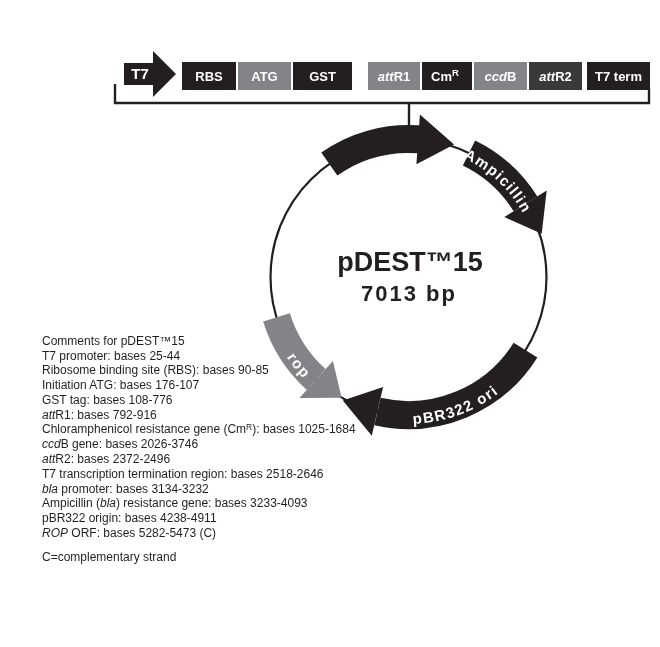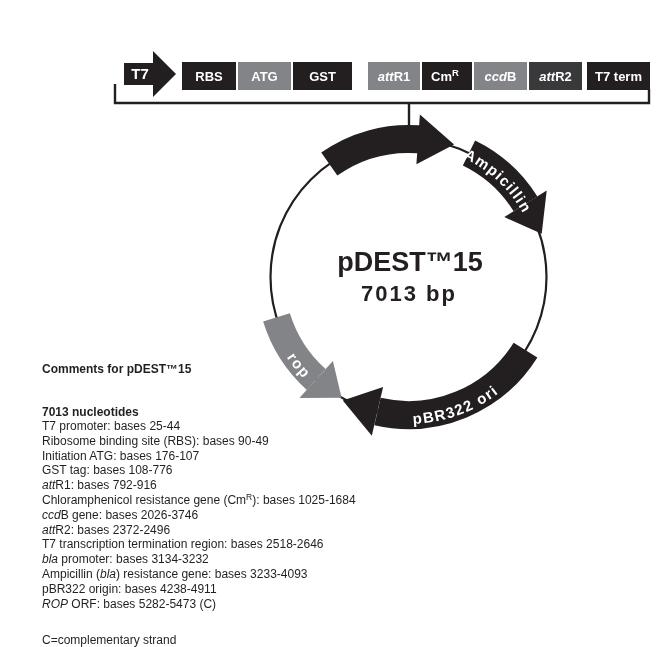--- a/index.html
+++ b/index.html
@@ -25,25 +25,25 @@
   .arrlab{fill:#ffffff;font-weight:bold;font-size:15px;text-anchor:middle;}
   .t7lab{fill:#ffffff;font-weight:bold;font-size:15px;text-anchor:middle;}
   .curved1{letter-spacing:1.2px;}
   .curved2{letter-spacing:1.4px;}
   .curved3{letter-spacing:1.6px;}
   .ctr1{fill:#231f20;font-weight:bold;font-size:27px;text-anchor:middle;}
   .ctr2{fill:#231f20;font-weight:bold;font-size:22px;letter-spacing:2px;text-anchor:middle;}
 
   
   .comments{position:absolute;left:30px;top:334px;font-size:12px;color:#231f20;}
-  .c-head{font-weight:bold;line-height:14.5px;white-space:pre;margin-top:28px;}
+  .c-head{font-weight:normal;line-height:14.5px;white-space:pre;}
   .c-lines{}
   .comment-line{line-height:14.8px;white-space:pre;}
   .comment-line sup{font-size:8.5px;line-height:0;position:relative;top:-3.5px;vertical-align:baseline;}
-  .c-foot{margin-top:22px;line-height:14.8px;}
+  .c-foot{margin-top:9px;line-height:14.8px;}
 </style>
 </head>
 <body>
 
 <div class="stage">
 
   <svg class="diagram" width="660" height="460" viewBox="0 0 660 460">
     <defs>
       <path id="ampArc" d="M441.3 153.9 A131 131 0 0 1 516.2 223.7"></path>
       <path id="pbrArc" d="M356 418.3 A147 147 0 0 0 518.4 359.2"></path>
@@ -108,24 +108,23 @@
         <text class="arrlab curved3"><textPath href="#ropArc" startOffset="50%">rop</textPath></text>
       </g>
 
       <text class="ctr1" x="398" y="271">pDEST™15</text>
       <text class="ctr2" x="397" y="301">7013 bp</text>
     </g>
   </svg>
 
   <div class="comments">
     <div class="c-head">Comments for pDEST™15</div>
-    <div class="c-head">7013 nucleotides</div>
     <div class="c-lines">
         <div class="comment-line"><span>T7 promoter: bases 25-44</span></div>
-        <div class="comment-line"><span>Ribosome binding site (RBS): bases 90-49</span></div>
+        <div class="comment-line"><span>Ribosome binding site (RBS): bases 90-85</span></div>
         <div class="comment-line"><span>Initiation ATG: bases 176-107</span></div>
         <div class="comment-line"><span>GST tag: bases 108-776</span></div>
         <div class="comment-line"><i>att</i><span>R1: bases 792-916</span></div>
         <div class="comment-line"><span>Chloramphenicol resistance gene (Cm</span><sup>R</sup><span>): bases 1025-1684</span></div>
         <div class="comment-line"><i>ccd</i><span>B gene: bases 2026-3746</span></div>
         <div class="comment-line"><i>att</i><span>R2: bases 2372-2496</span></div>
         <div class="comment-line"><span>T7 transcription termination region: bases 2518-2646</span></div>
         <div class="comment-line"><i>bla</i><span> promoter: bases 3134-3232</span></div>
         <div class="comment-line"><span>Ampicillin (</span><i>bla</i><span>) resistance gene: bases 3233-4093</span></div>
         <div class="comment-line"><span>pBR322 origin: bases 4238-4911</span></div>

